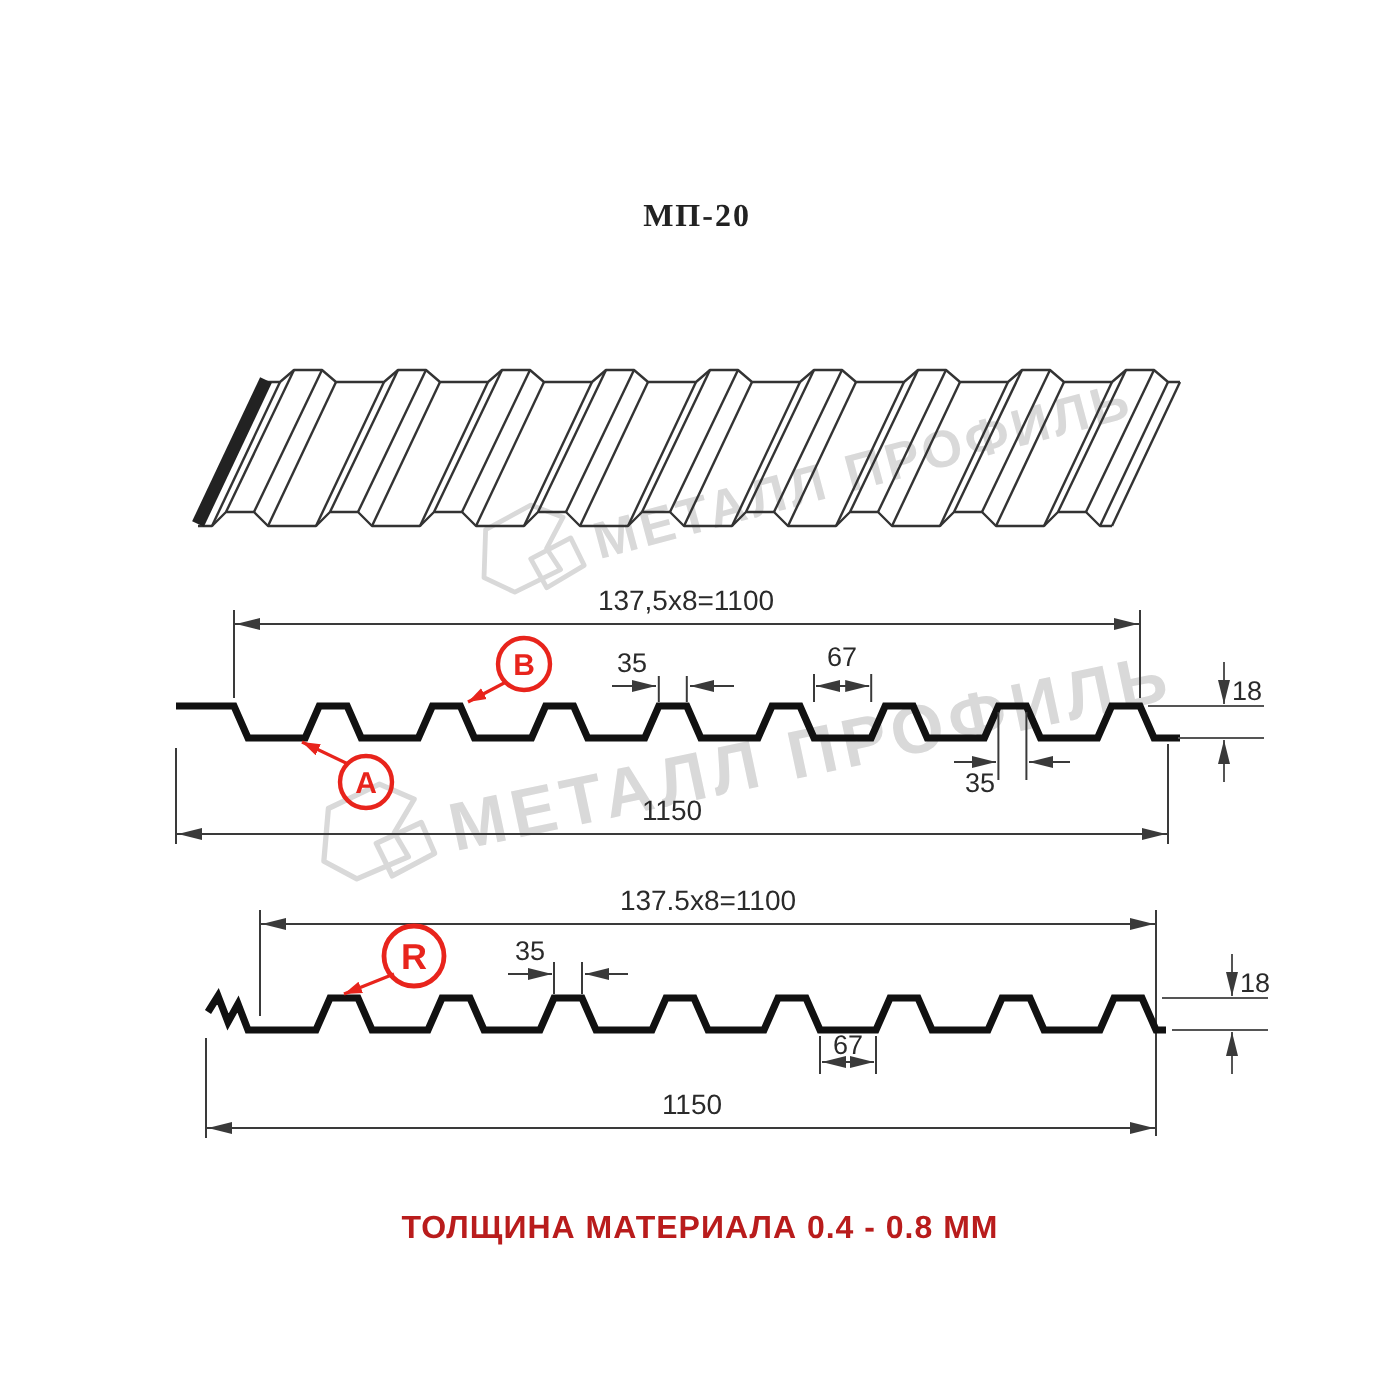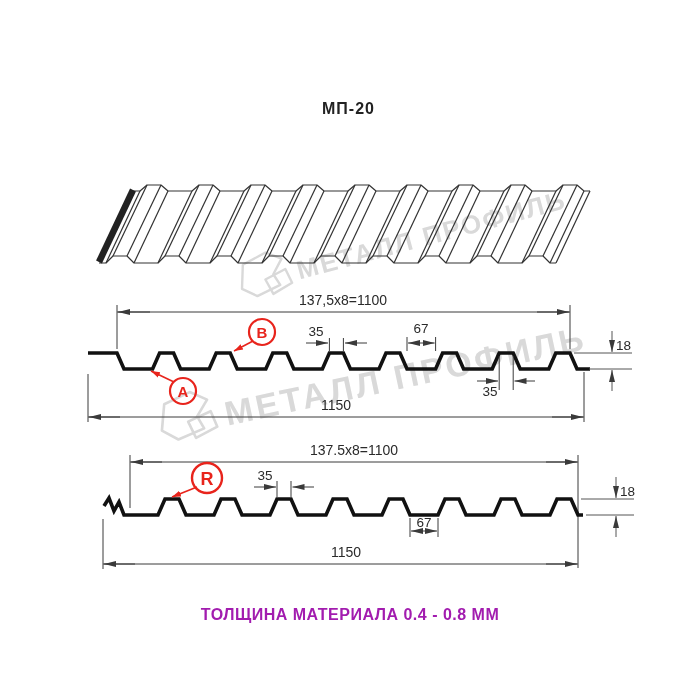--- a/index.html
+++ b/index.html
@@ -1,23 +1,23 @@
 <!DOCTYPE html>
 <html><head>
 <meta charset="utf-8">
 <style>
   html,body{margin:0;padding:0;background:#fff;}
   #stage{position:relative;width:700px;height:700px;background:#ffffff;overflow:hidden;
          font-family:"Liberation Sans",sans-serif;}
   .ttl{position:absolute;left:0;top:56px;width:700px;text-align:center;
        font-size:31px;font-weight:bold;letter-spacing:2px;color:#151515;}
   .sub{position:absolute;left:0;top:100px;width:697px;text-align:center;
-       font-size:16px;font-weight:bold;letter-spacing:1px;color:#222;}
+       font-size:16px;font-weight:bold;letter-spacing:1px;color:#222;font-family:Liberation Serif, serif;}
   .ftr{position:absolute;left:0;top:606px;width:700px;text-align:center;
-       font-size:16px;font-weight:bold;letter-spacing:0.5px;color:#a21caf;}
+       font-size:16px;font-weight:bold;letter-spacing:0.5px;color:#b91c1c;}
   svg{position:absolute;left:0;top:0;}
   svg text{font-family:"Liberation Sans",sans-serif;}
   .dimtxt{font-size:14px;fill:#2a2a2a;}
   .dimtxt-s{font-size:13.5px;fill:#2a2a2a;}
   .wm1{font-size:26px;font-weight:bold;letter-spacing:2px;fill:#d9d9d9;}
   .wm2{font-size:34px;font-weight:bold;letter-spacing:3px;fill:#d9d9d9;}
   .redlbl{fill:#e8241c;font-weight:bold;}
 </style>
 </head>
 <body>

